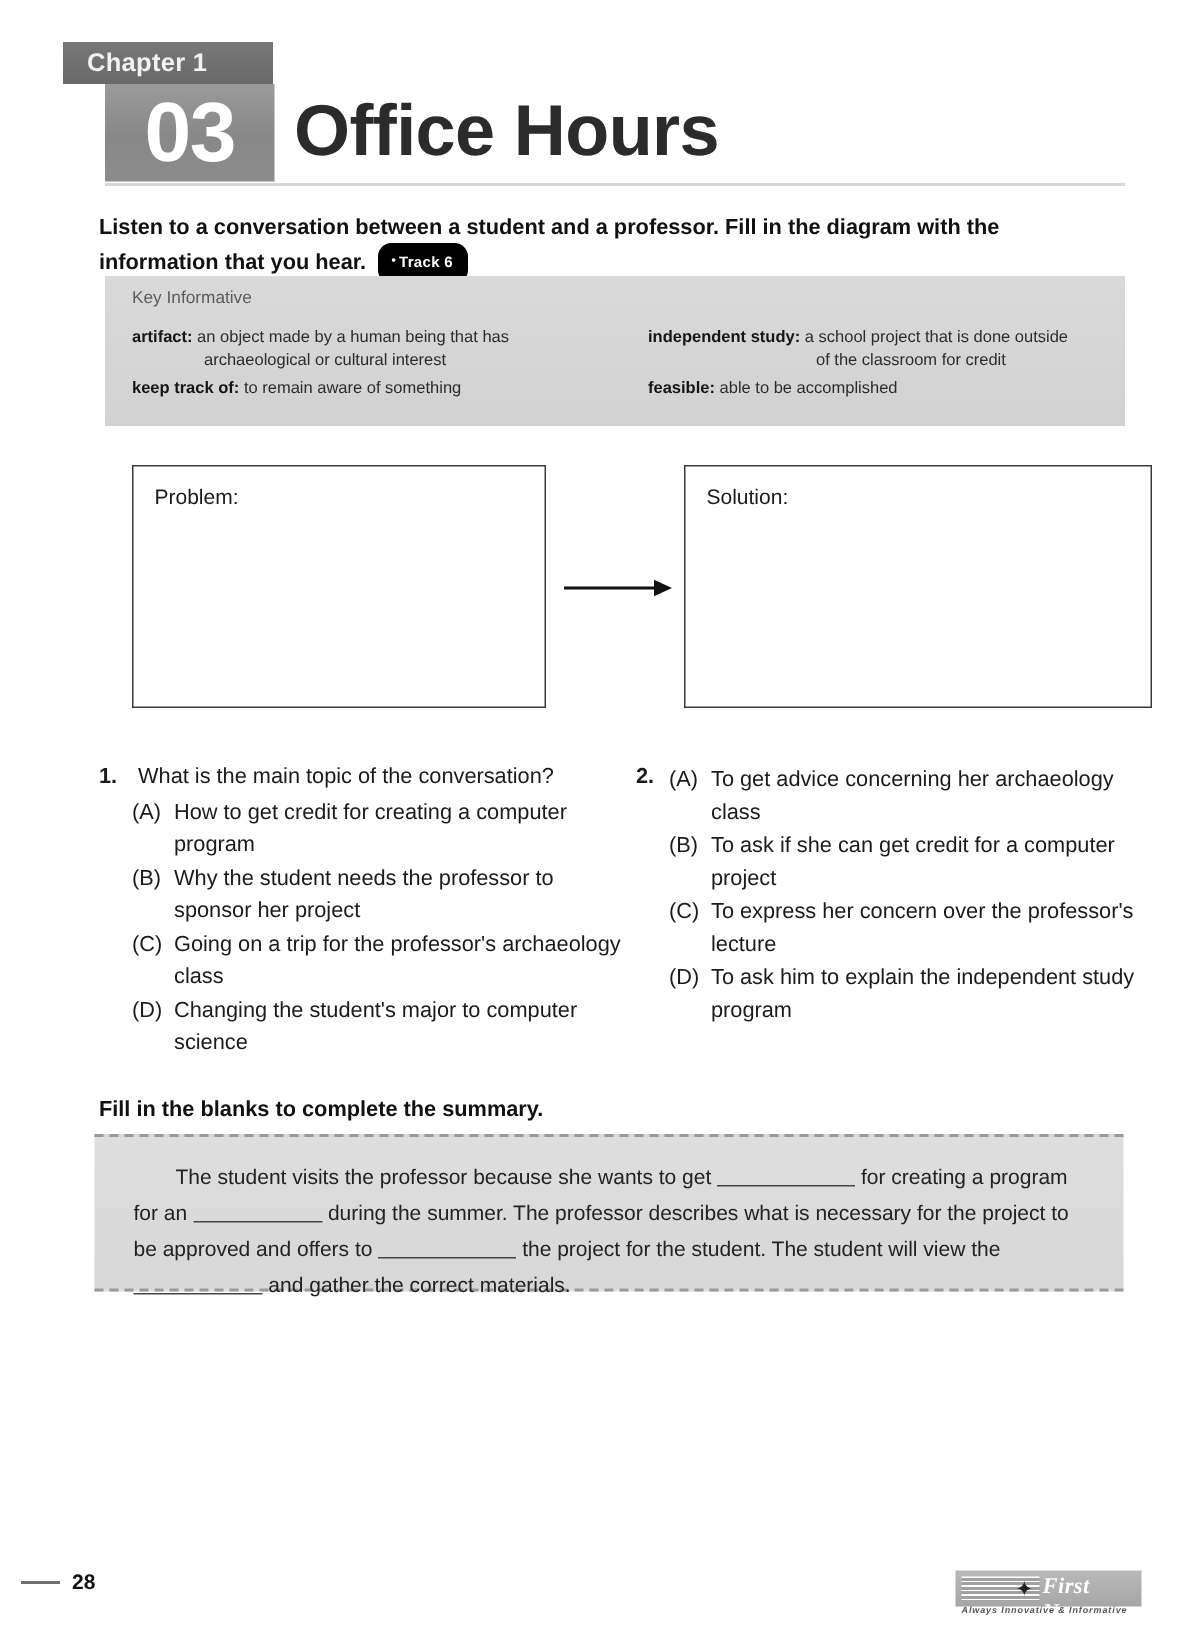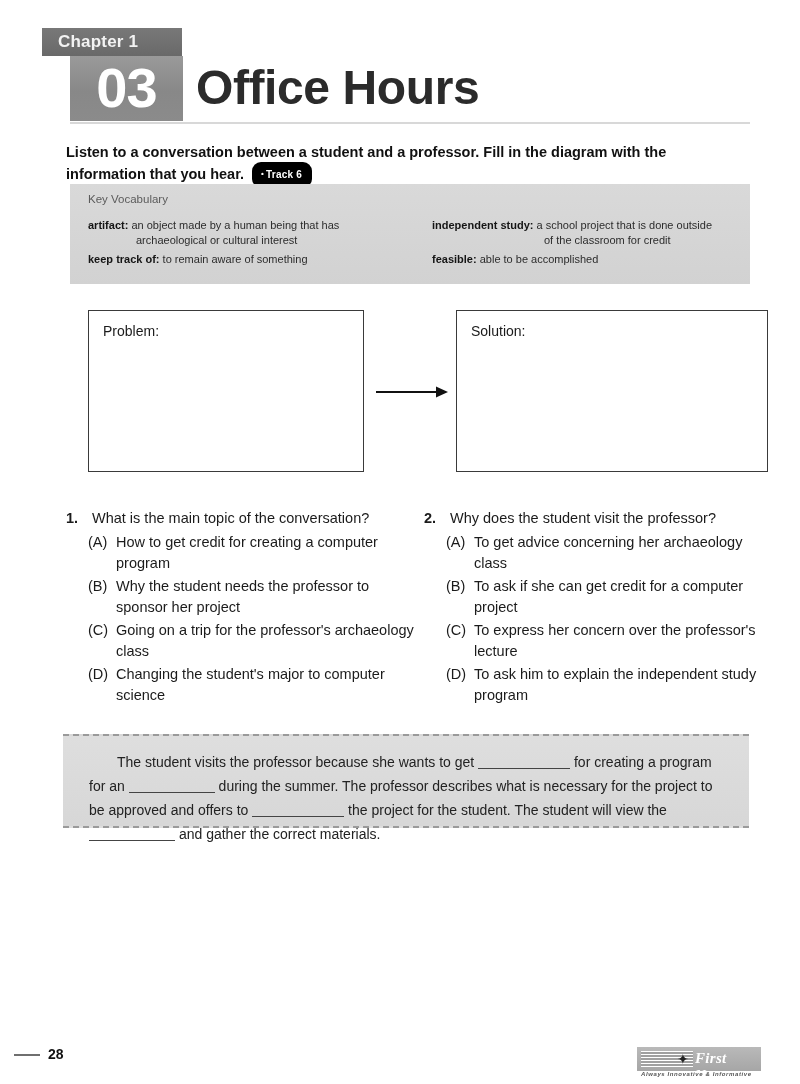--- a/index.html
+++ b/index.html
@@ -171,23 +171,23 @@
     position: absolute;
     left: 66px;
     top: 732px;
     font-size: 14.5px;
     font-weight: bold;
     color: #111;
   }
   .summary-box {
     position: absolute;
     left: 63px;
-    top: 734px;
+    top: 756px;
     width: 686px;
-    height: 94px;
+    height: 105px;
     background: #dcdcdc;
     background: linear-gradient(180deg, #dedede 0%, #d7d7d7 100%);
     border-top: 2px dashed #9a9a9a;
     border-bottom: 2px dashed #9a9a9a;
     box-sizing: border-box;
     padding-left: 43px;
   }
   .summary-text {
     position: absolute;
     left: 26px;
@@ -276,21 +276,21 @@
 
 <div class="unit-title">Office Hours</div>
 
 <div class="header-rule"></div>
 
 <div class="instruction">
   <span>Listen to a conversation between a student and a professor. Fill in the diagram with the information that you hear.</span><span class="track-badge"><span class="dot">•</span><span>Track 6</span></span>
 </div>
 
 <div class="vocab-box">
-  <div class="vocab-title">Key Vocabulary</div>
+  <div class="vocab-title">Key Informative</div>
 
   <div class="vocab-col left">
     <div class="vocab-entry">
       <span class="vocab-term">artifact:</span>
       <span>an object made by a human being that has</span>
       <span class="vocab-cont">archaeological or cultural interest</span>
     </div>
     <div class="vocab-entry">
       <span class="vocab-term">keep track of:</span>
       <span>to remain aware of something</span>
@@ -344,21 +344,20 @@
   </div>
   <div class="choice">
     <span class="letter">(D)</span>
     <span>Changing the student's major to computer science</span>
   </div>
 </div>
 
 <div class="q-col right">
   <div class="q-stem">
     <span class="q-num">2.</span>
-    <span>Why does the student visit the professor?</span>
   </div>
   <div class="choice">
     <span class="letter">(A)</span>
     <span>To get advice concerning her archaeology class</span>
   </div>
   <div class="choice">
     <span class="letter">(B)</span>
     <span>To ask if she can get credit for a computer project</span>
   </div>
   <div class="choice">

